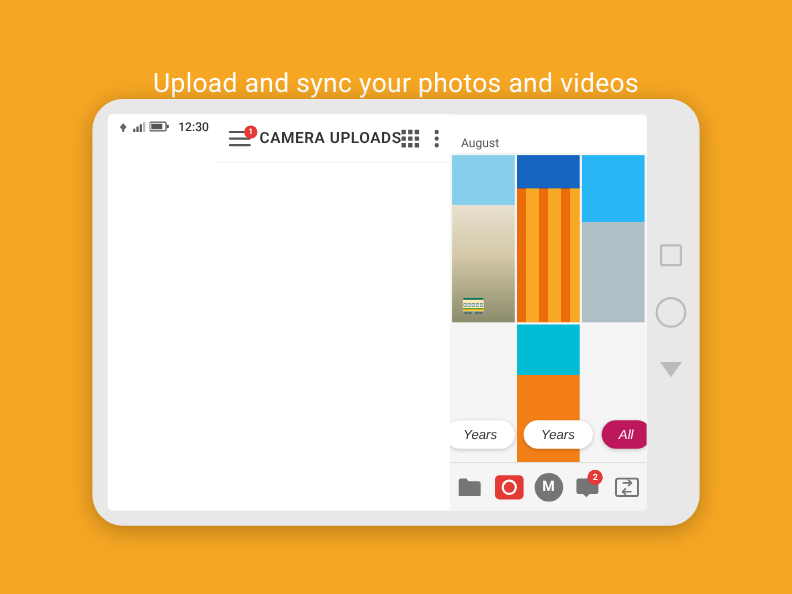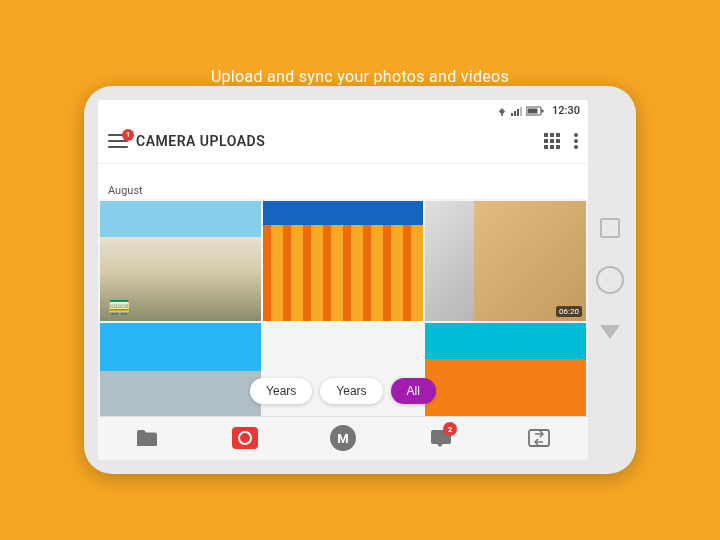--- a/index.html
+++ b/index.html
@@ -11,21 +11,21 @@
       display: flex;
       flex-direction: column;
       align-items: center;
       justify-content: center;
       font-family: 'Roboto', Arial, sans-serif;
       overflow: hidden;
     }
 
     .headline {
       color: white;
-      font-size: 16px;
+      font-size: 24px;
       font-weight: 400;
       letter-spacing: 0.3px;
     }
 
     .tablet-outer {
       background: #e8e8e8;
       border-radius: 28px;
       padding: 14px 10px 14px 14px;
       display: flex;
       align-items: center;
@@ -34,21 +34,20 @@
       position: relative;
     }
 
     .tablet-screen {
       background: white;
       width: 490px;
       height: 360px;
       border-radius: 4px;
       overflow: hidden;
       display: flex;
-      flex-direction: column;
     }
 
     
     .status-bar {
       background: white;
       display: flex;
       justify-content: flex-end;
       align-items: center;
       padding: 4px 8px 2px;
       gap: 4px;
@@ -245,24 +244,25 @@
     .filter-btn {
       background: white;
       border: none;
       border-radius: 20px;
       padding: 6px 16px;
       font-size: 12px;
       font-weight: 500;
       color: #333;
       cursor: pointer;
       box-shadow: 0 1px 4px rgba(0,0,0,0.2);
+      font-style: italic;
     }
 
     .filter-btn.active {
-      background: #a21caf;
+      background: #be185d;
       color: white;
     }
 
     
     .bottom-nav {
       height: 44px;
       background: #f5f5f5;
       display: flex;
       align-items: center;
       justify-content: space-around;
@@ -402,23 +402,20 @@
       </div>
     </div>
 
     <div class="photo-area">
       <div class="month-label">August</div>
 
       <div class="photo-grid">
 
         <div class="photo-cell photo-1"></div>
         <div class="photo-cell photo-2"></div>
-        <div class="photo-cell photo-3">
-          <span class="video-badge">06:20</span>
-        </div>
 
         <div class="photo-cell photo-4"></div>
         <div class="photo-cell photo-5">
           
         </div>
         <div class="photo-cell photo-6"></div>
       </div>
 
       <div class="filter-bar">
         <button class="filter-btn">Years</button>

